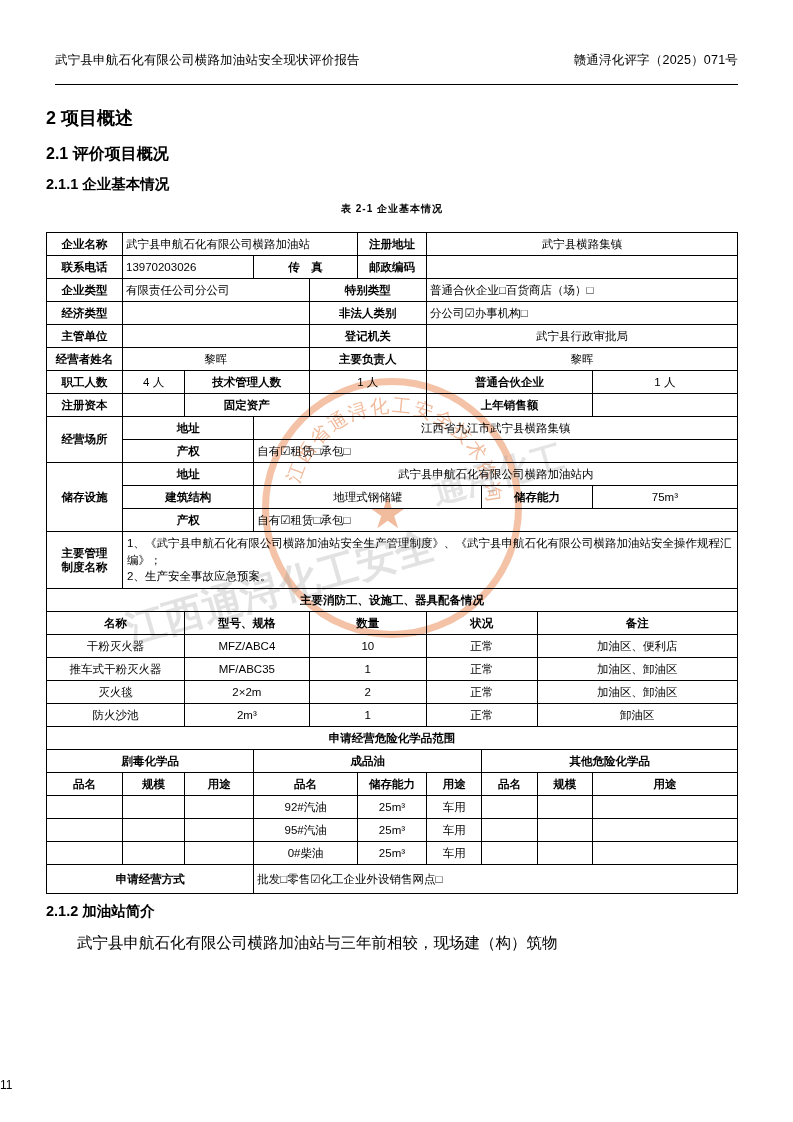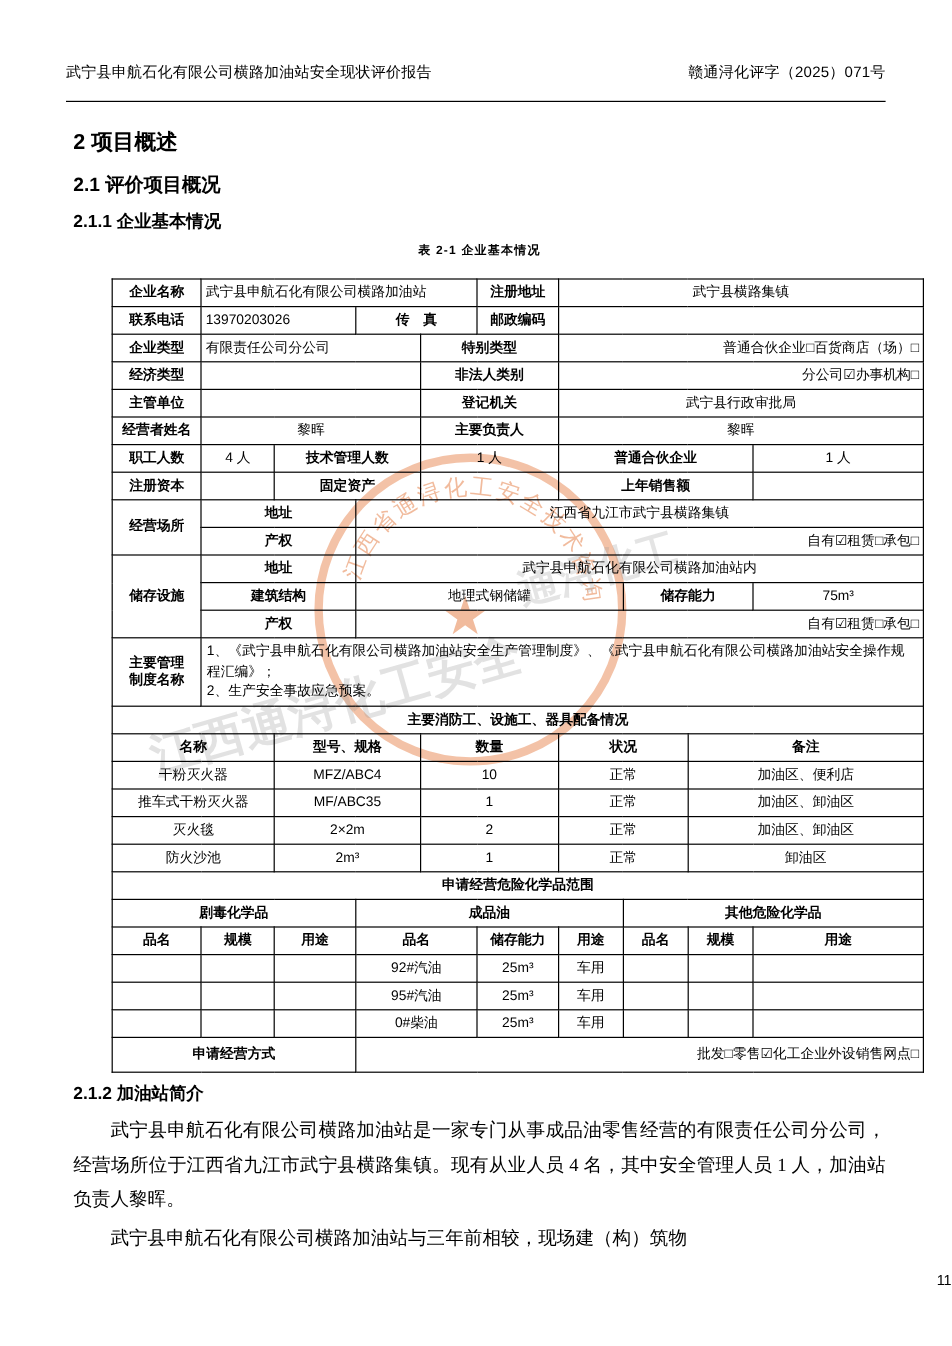--- a/index.html
+++ b/index.html
@@ -39,21 +39,21 @@
     position: absolute;
     top: 84px;
     left: 55px;
     right: 55px;
     border-top: 1px solid #000;
   }
   
   .content {
     position: absolute;
     top: 98px;
-    left: 61px;
+    left: 46px;
     right: 55px;
   }
   h1.sec {
     font-size: 18px;
     font-weight: bold;
     margin: 8px 0 14px 0;
     font-family: "Liberation Sans", sans-serif;
   }
   h2.sec {
     font-size: 16px;
@@ -75,55 +75,54 @@
     letter-spacing: 1px;
     font-family: "Liberation Sans", sans-serif;
   }
   
   table.maintable {
     border-collapse: collapse;
     width: 100%;
     table-layout: fixed;
     font-size: 11.5px;
     font-family: "Liberation Sans", sans-serif;
-    margin-left: 32px;
   }
   table.maintable td {
     border: 1px solid #000;
     padding: 2px 3px;
     height: 18px;
     vertical-align: middle;
     line-height: 1.25;
     word-break: break-all;
   }
   .b { font-weight: bold; }
   .c { text-align: center; }
   .l { text-align: left; }
   .spread {
     display: flex;
-    justify-content: flex-end;
+    justify-content: flex-start;
     align-items: center;
   }
   .spread > span { white-space: nowrap; }
   
   p.body {
     font-size: 15.5px;
     line-height: 1.85;
     margin: 4px 0;
     text-indent: 2em;
     text-align: justify;
     font-family: "Liberation Serif", serif;
   }
   
   .pageno {
     position: absolute;
-    bottom: 48px;
+    bottom: 30px;
     left: 0;
     right: 0;
-    text-align: right;
+    text-align: left;
     font-size: 12px;
     font-family: "Liberation Sans", sans-serif;
   }
   
   .wm {
     position: absolute;
     pointer-events: none;
     user-select: none;
   }
   .wm-circle {
@@ -451,19 +450,18 @@
             <span>批发□</span>
             <span>零售☑</span>
             <span>化工企业外设销售网点□</span>
           </span>
         </td>
       </tr>
     </tbody>
       </table>
 
     <h3 class="sec" style="">2.1.2 加油站简介</h3>
-    <p class="body">武宁县申航石化有限公司横路加油站是一家专门从事成品油零售经营的有限责任公司分公司，经营场所位于江西省九江市武宁县横路集镇。现有从业人员 4 名，其中安全管理人员 1 人，加油站负责人黎晖。</p>
     <p class="body">武宁县申航石化有限公司横路加油站与三年前相较，现场建（构）筑物</p>
 
   </div>
 
   <div class="pageno">11</div>
 </div>
 
 </body></html>

